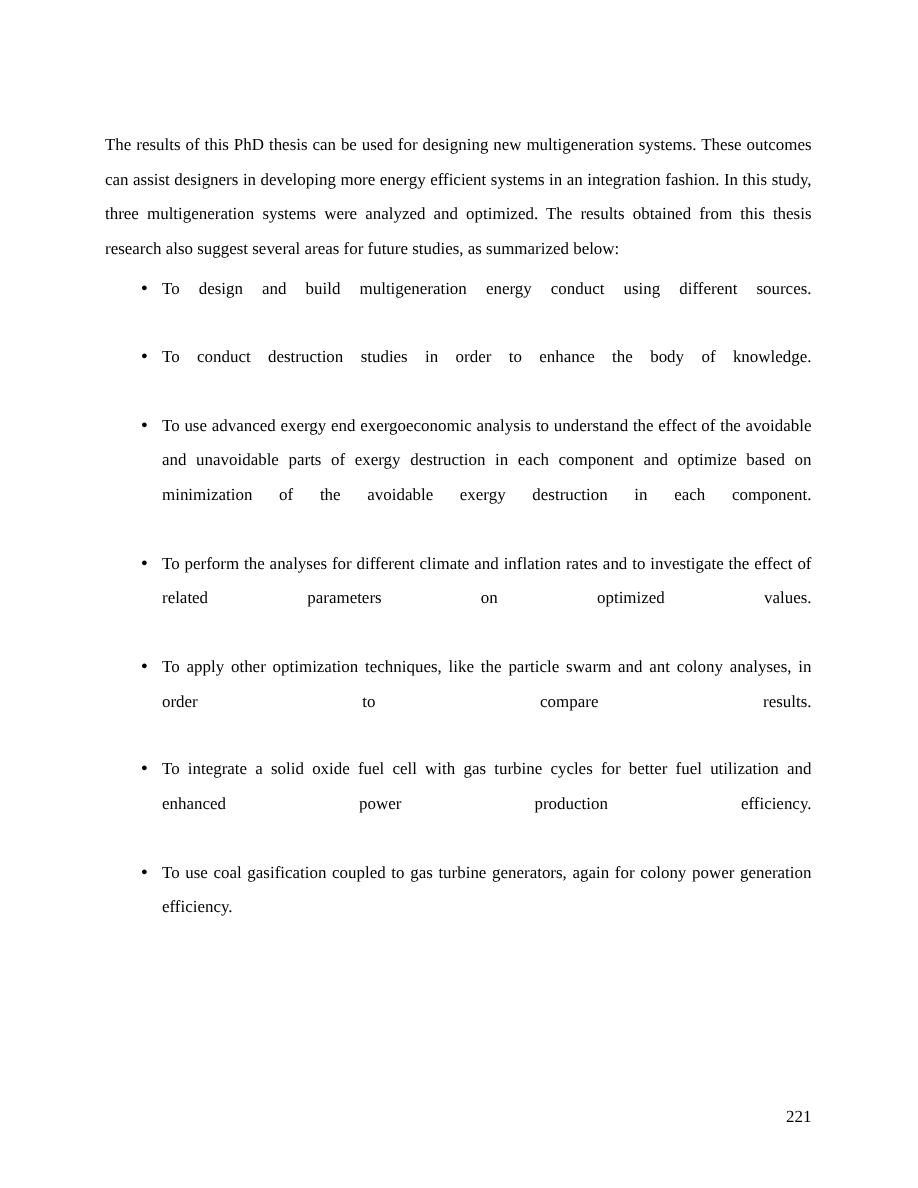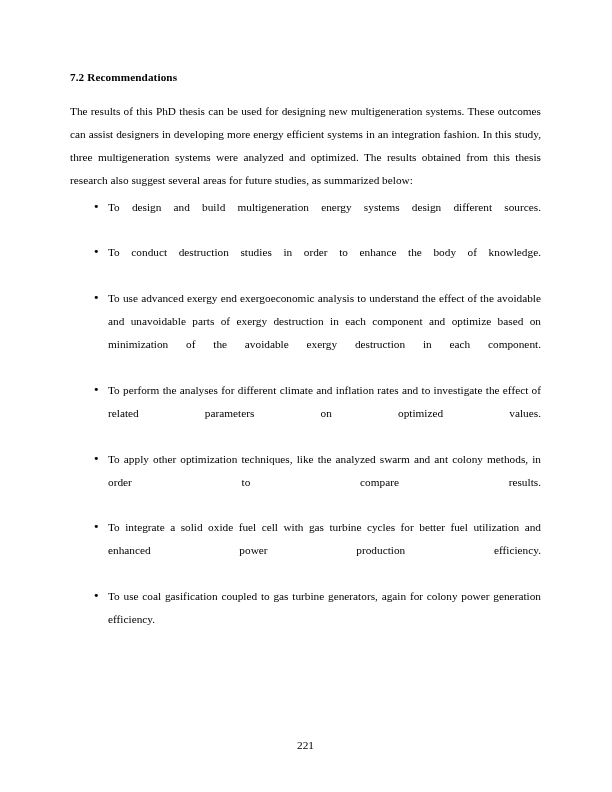--- a/index.html
+++ b/index.html
@@ -82,56 +82,55 @@
     content: "";
     display: inline-block;
     width: 100%;
   }
 
   .page-number {
     position: absolute;
     left: 70px;
     top: 738px;
     width: 471px;
-    text-align: center;
+    text-align: right;
     font-size: 11.3px;
     line-height: 14px;
   }
 </style>
 </head>
 <body>
 
 <div class="page">
 
   <div class="content">
 
-    <h2 class="section-heading">7.2 Recommendations</h2>
 
     <p class="body-paragraph">The results of this PhD thesis can be used for designing new multigeneration systems. These outcomes can assist designers in developing more energy efficient systems in an integration fashion. In this study, three multigeneration systems were analyzed and optimized. The results obtained from this thesis research also suggest several areas for future studies, as summarized below:</p>
 
     <ul class="bullet-list">
       <li class="bullet-item">
         <span class="bullet-marker">•</span>
-        <span class="bullet-text">To design and build multigeneration energy systems design different sources.</span>
+        <span class="bullet-text">To design and build multigeneration energy conduct using different sources.</span>
       </li>
       <li class="bullet-item">
         <span class="bullet-marker">•</span>
         <span class="bullet-text">To conduct destruction studies in order to enhance the body of knowledge.</span>
       </li>
       <li class="bullet-item">
         <span class="bullet-marker">•</span>
         <span class="bullet-text">To use advanced exergy end exergoeconomic analysis to understand the effect of the avoidable and unavoidable parts of exergy destruction in each component and optimize based on minimization of the avoidable exergy destruction in each component.</span>
       </li>
       <li class="bullet-item">
         <span class="bullet-marker">•</span>
         <span class="bullet-text">To perform the analyses for different climate and inflation rates and to investigate the effect of related parameters on optimized values.</span>
       </li>
       <li class="bullet-item">
         <span class="bullet-marker">•</span>
-        <span class="bullet-text">To apply other optimization techniques, like the analyzed swarm and ant colony methods, in order to compare results.</span>
+        <span class="bullet-text">To apply other optimization techniques, like the particle swarm and ant colony analyses, in order to compare results.</span>
       </li>
       <li class="bullet-item">
         <span class="bullet-marker">•</span>
         <span class="bullet-text">To integrate a solid oxide fuel cell with gas turbine cycles for better fuel utilization and enhanced power production efficiency.</span>
       </li>
       <li class="bullet-item">
         <span class="bullet-marker">•</span>
         <span class="bullet-text">To use coal gasification coupled to gas turbine generators, again for colony power generation efficiency.</span>
       </li>
     </ul>

